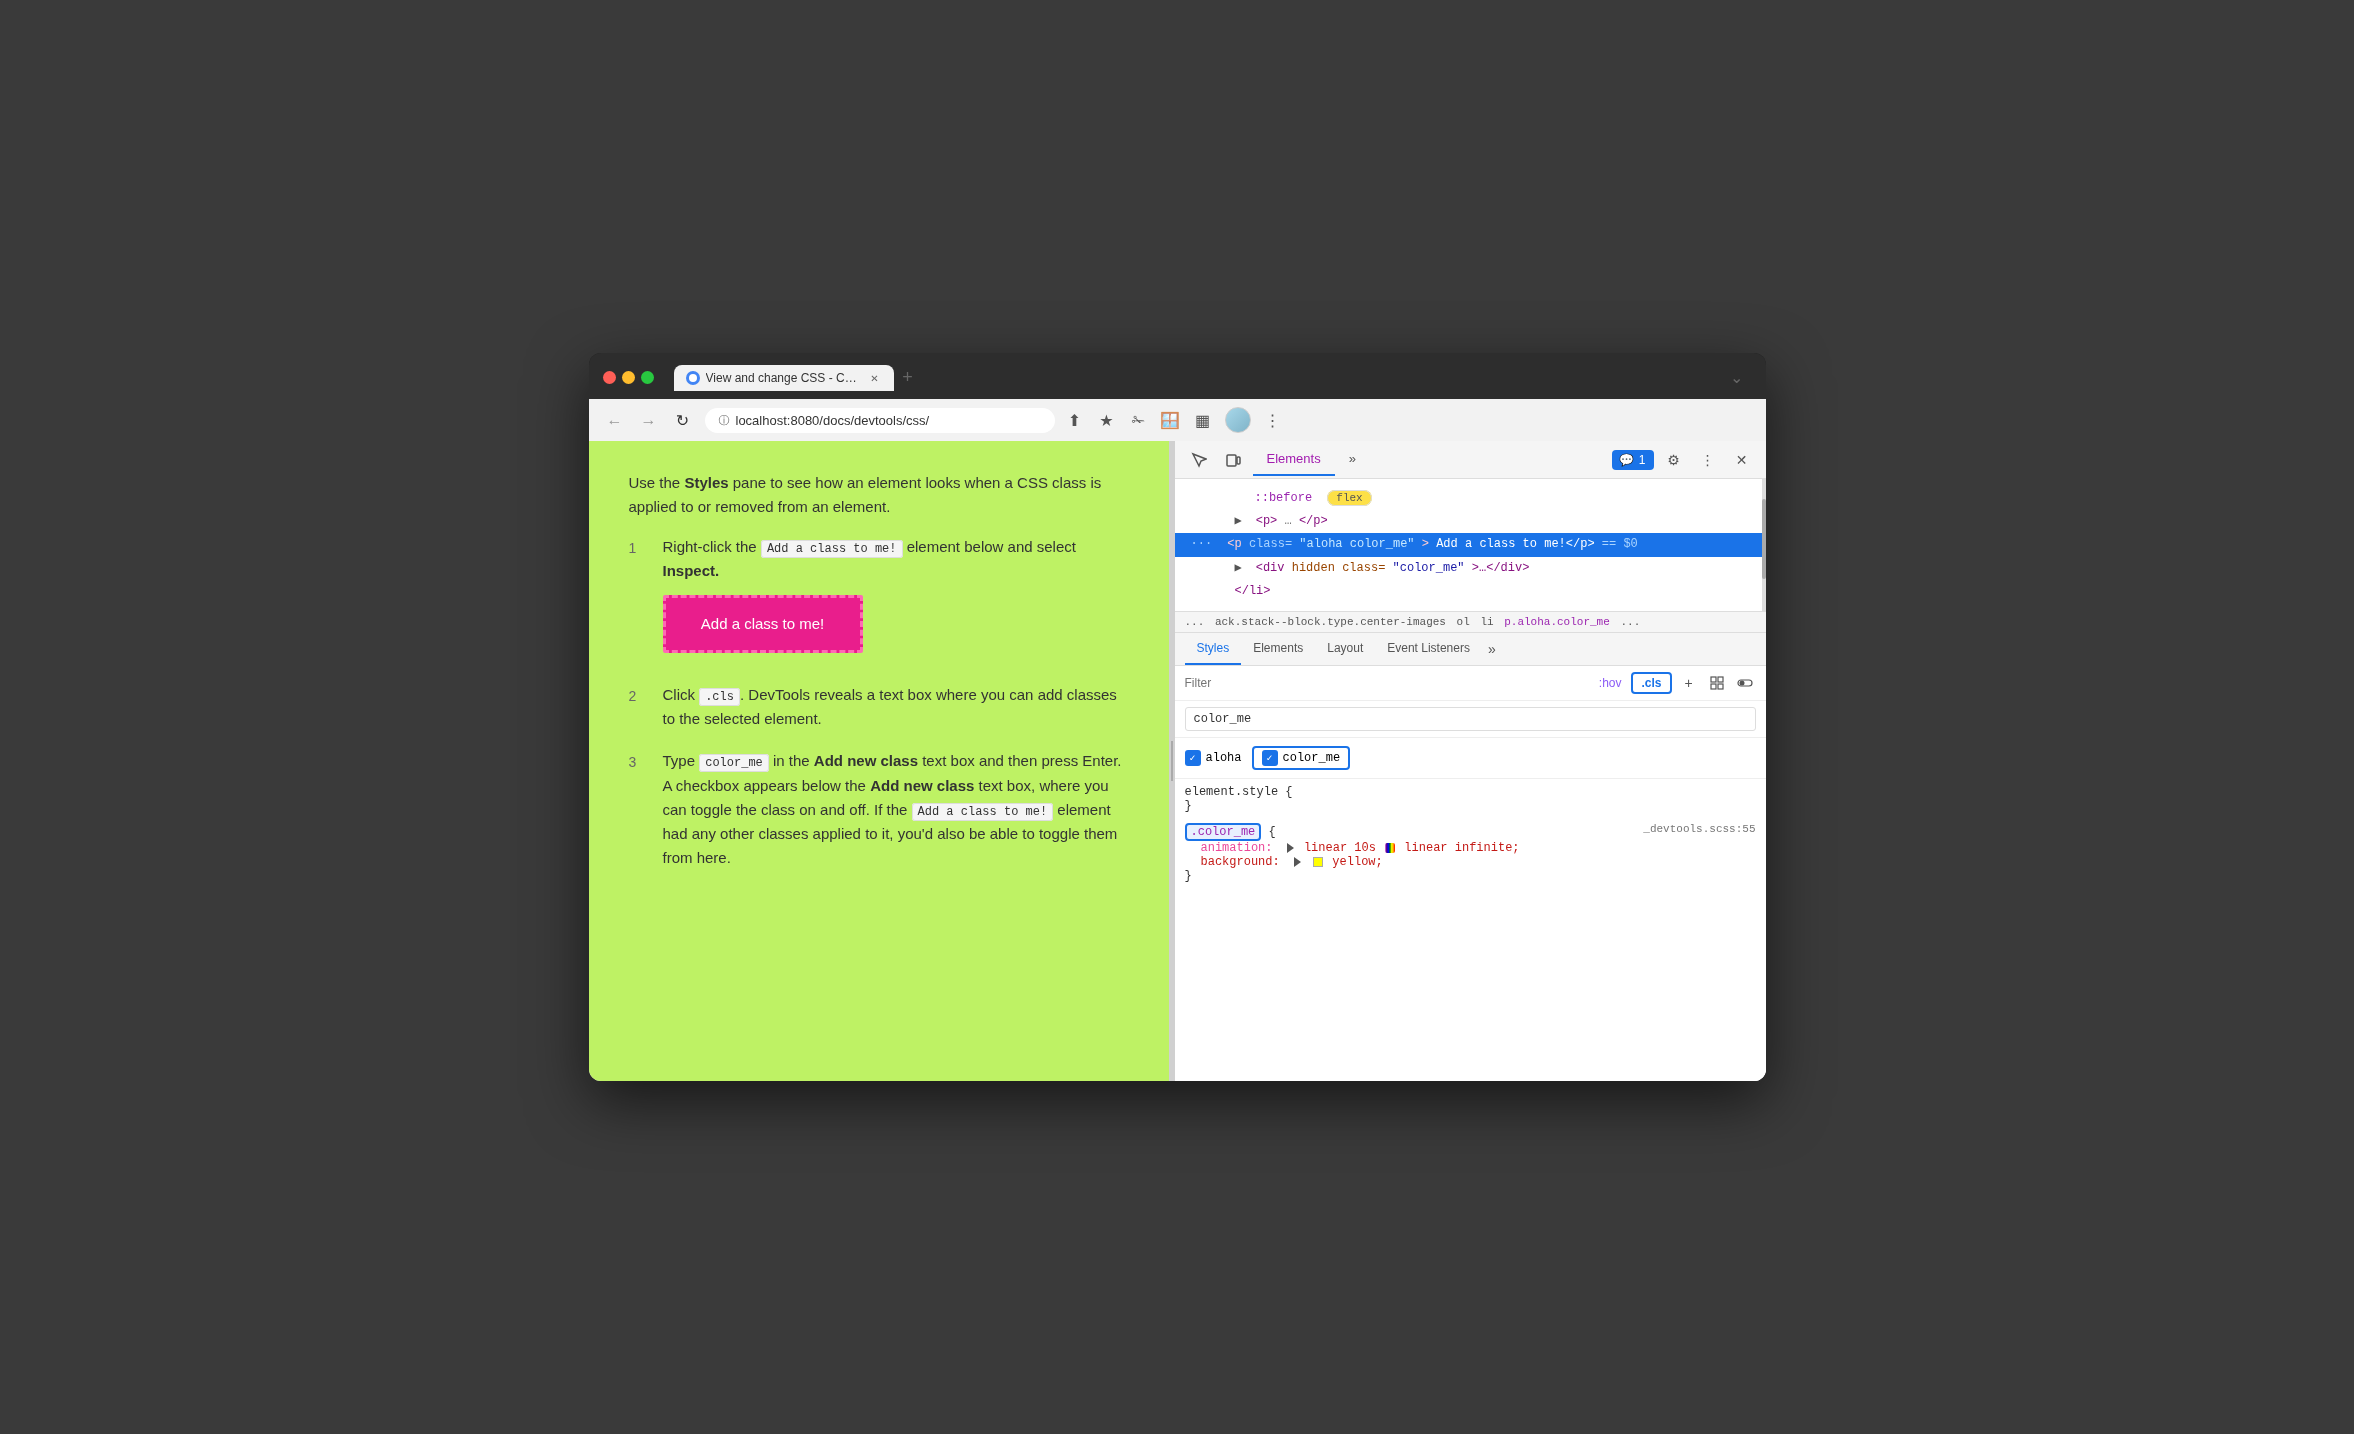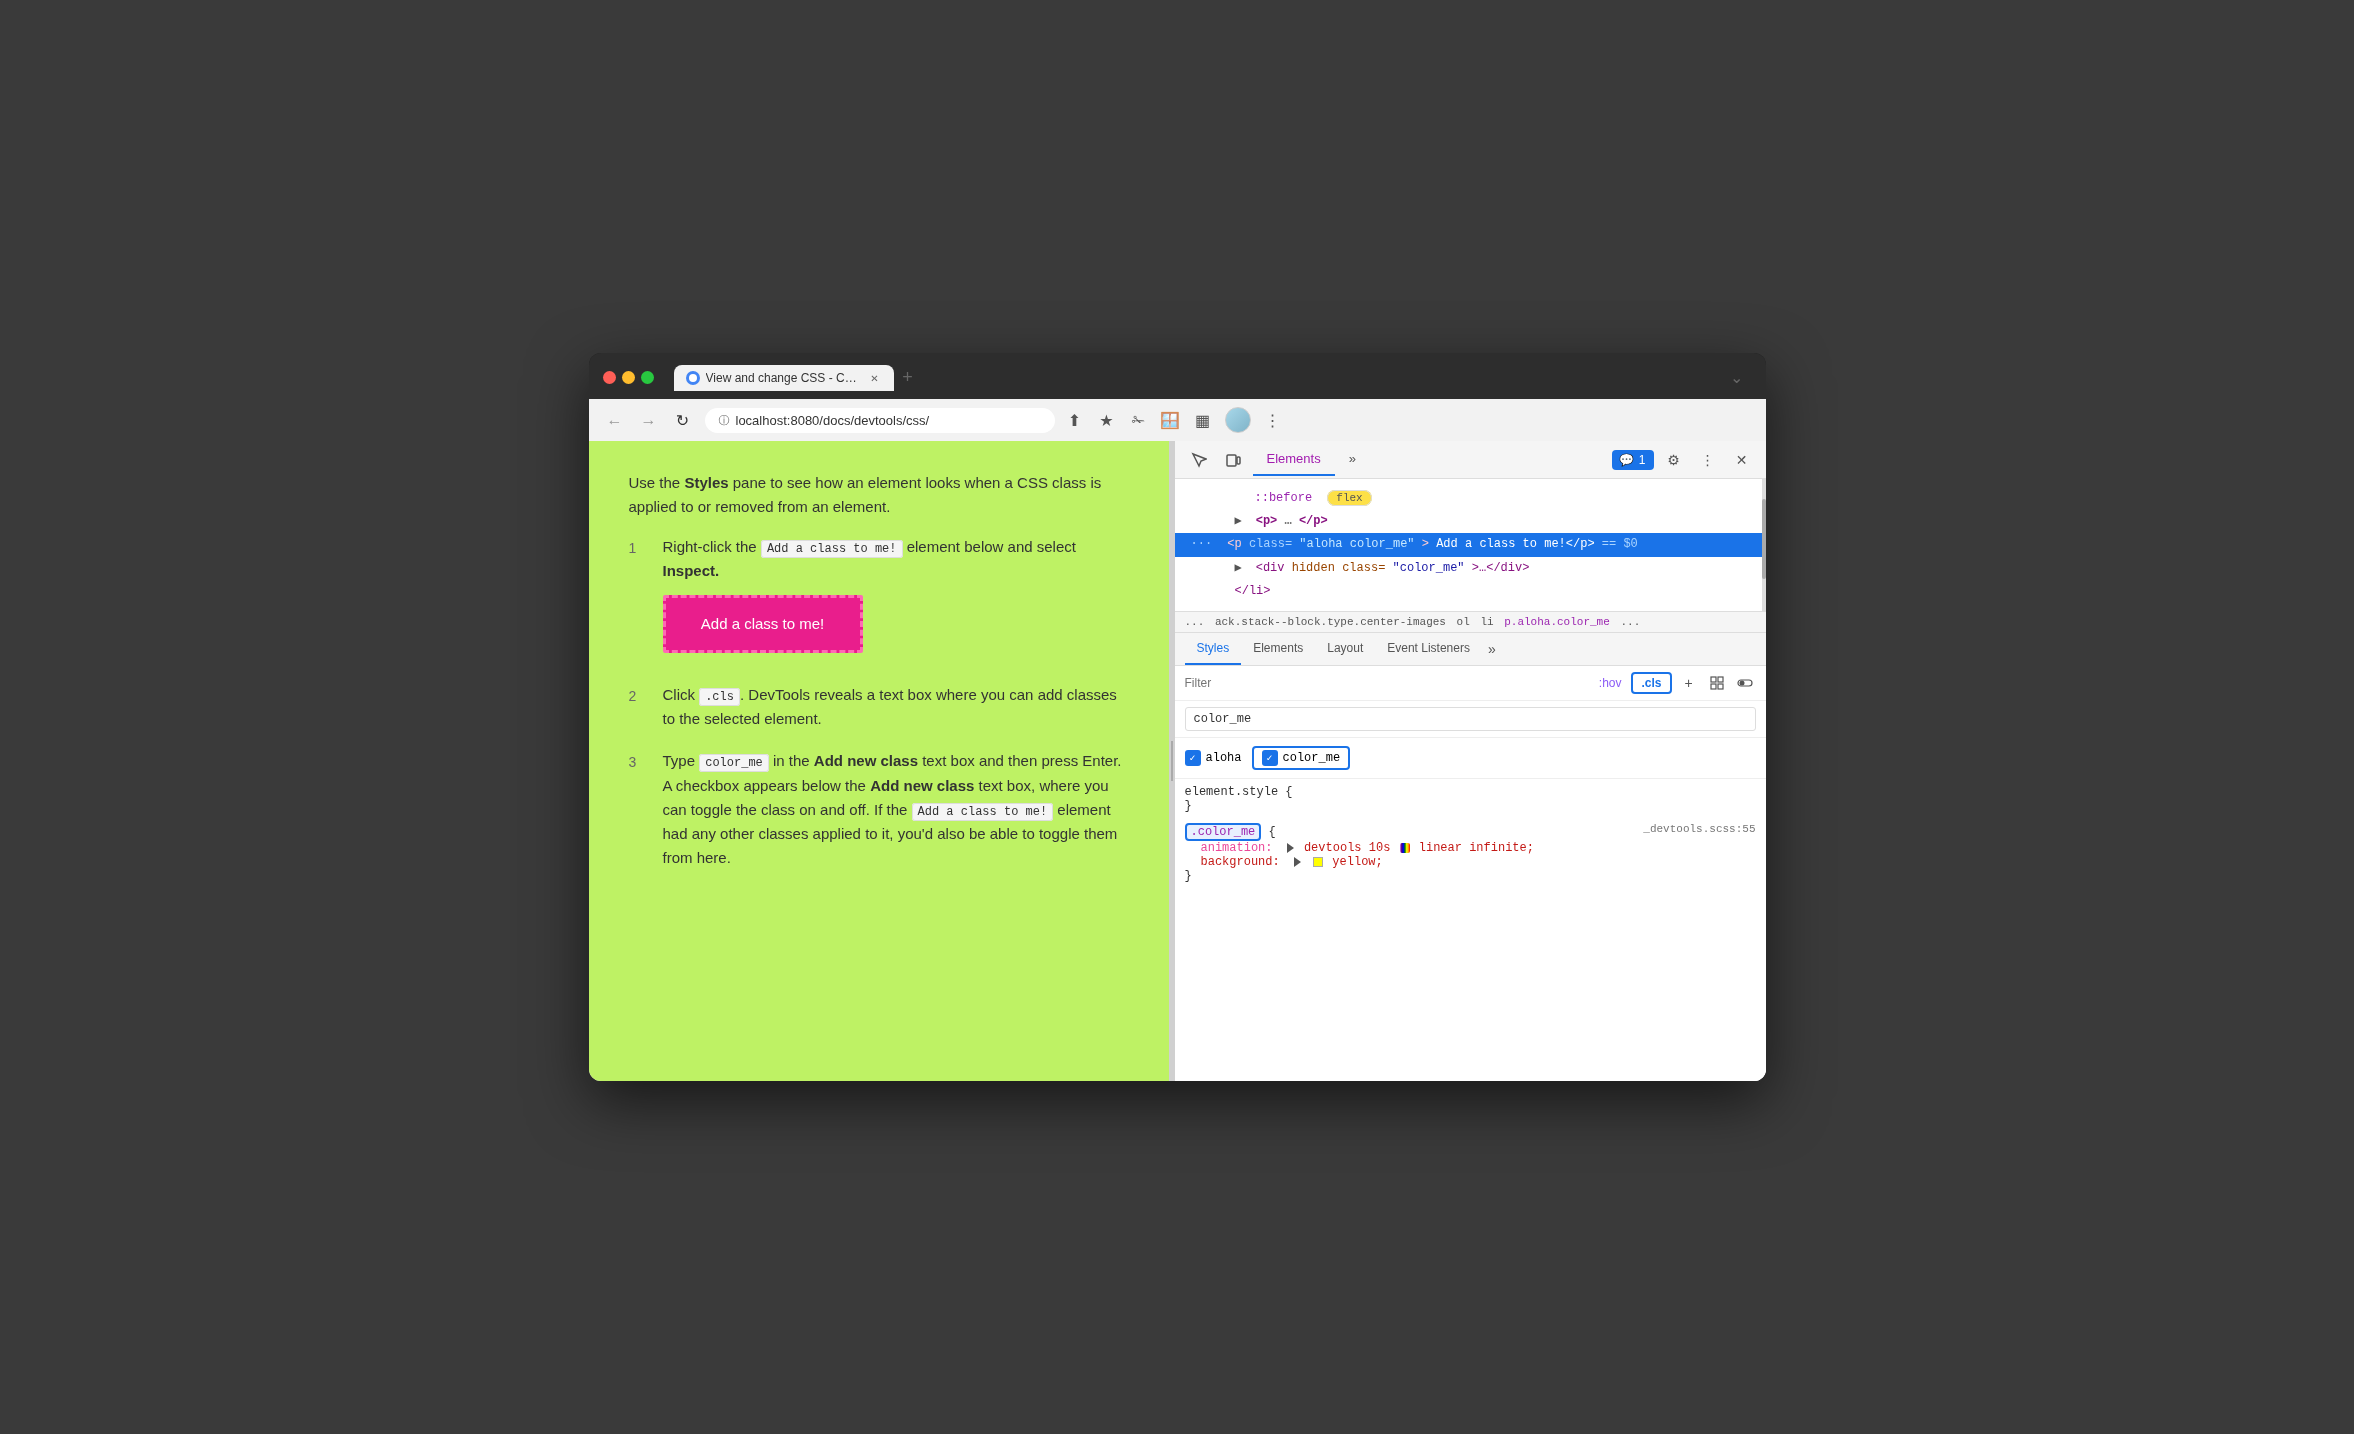--- a/index.html
+++ b/index.html
@@ -642,21 +642,21 @@
       </div>
 
       <div class="devtools-dom-area">
         <div class="dom-panel">
 
           <div class="dom-line" style="padding-left:80px;">
             <span class="html-purple">::before</span>
             <span style="margin-left:8px; background:#fde047; border:1px solid #ddd; border-radius:10px; padding:1px 8px; font-size:11px; color:#555;">flex</span>
           </div>
 
-          <div class="dom-line" style="padding-left:60px;font-weight:bold;">
+          <div class="dom-line" style="padding-left:60px;">
             <span class="expand-arrow">▶</span>
             <span class="html-tag">&lt;p&gt;</span>
             <span class="ellipsis">…</span>
             <span class="html-tag">&lt;/p&gt;</span>
           </div>
 
           <div class="dom-line selected" style="padding-left:16px; background:#1a73e8; color:white;">
             <span class="dom-dots" style="color:#aad4ff;">···</span>
             <span style="color:#ffcdd2;">&lt;p</span>
             <span style="color:#aad4ff;"> class=</span>
@@ -762,21 +762,21 @@
             <div>
               <span class="css-source">_devtools.scss:55</span>
               <span style="display:inline-block; border:2px solid #1a73e8; border-radius:4px; padding:0 4px; background:#e8f0fe; color:#9c27b0; font-family: 'Courier New', monospace; font-size:12px;">.color_me</span>
               <span class="css-brace"> {</span>
             </div>
             <div class="css-prop">
               <span style="color:#ec4899;">animation:</span>
               <span style="margin-left:4px;">
                 <span class="triangle-right"></span>
               </span>
-              <span> devtools 10s </span>
+              <span> linear 10s </span>
               <span class="animation-swatch"></span>
               <span> linear infinite;</span>
             </div>
             <div class="css-prop">
               <span style="color:#c41a16;">background:</span>
               <span style="margin-left:4px;">
                 <span class="triangle-right"></span>
               </span>
               <span class="color-swatch"></span>
               <span>yellow;</span>

